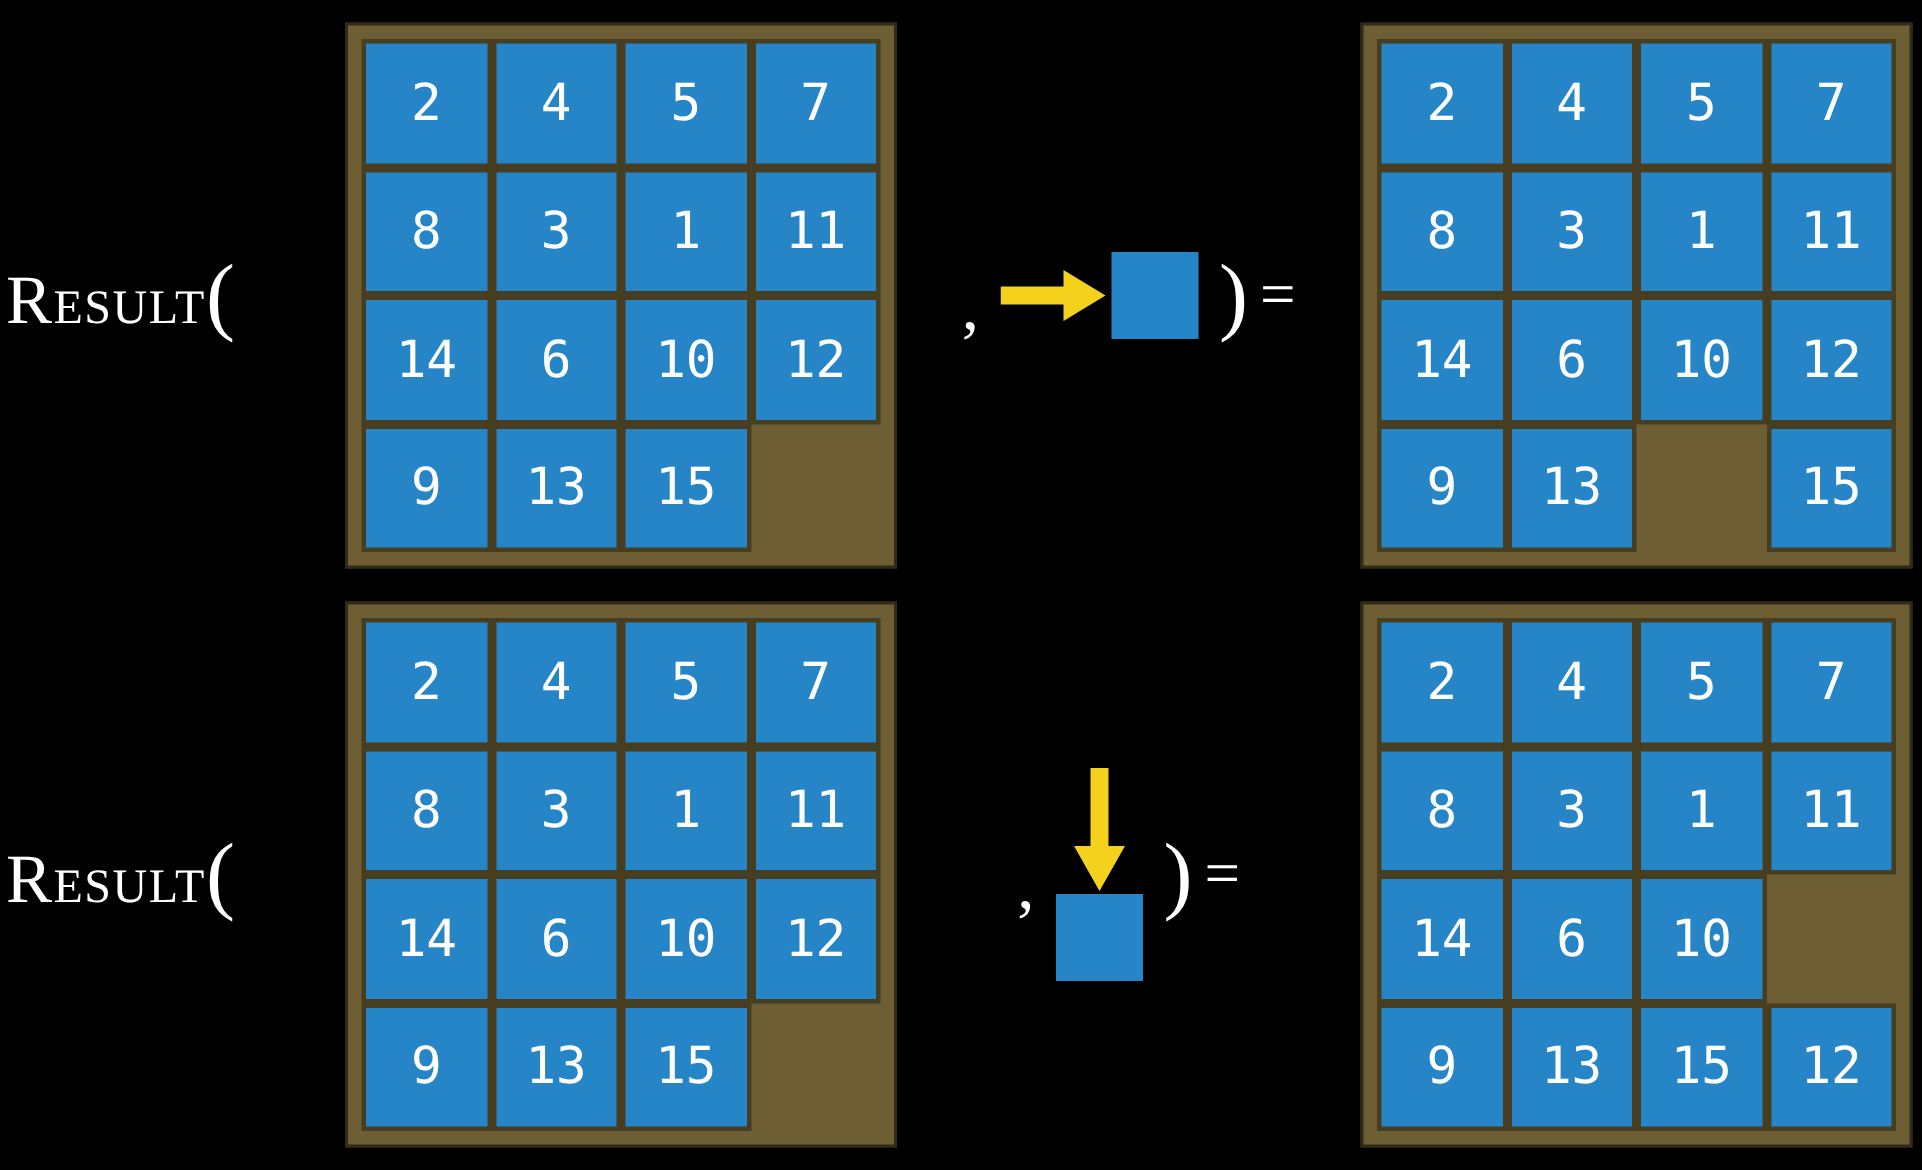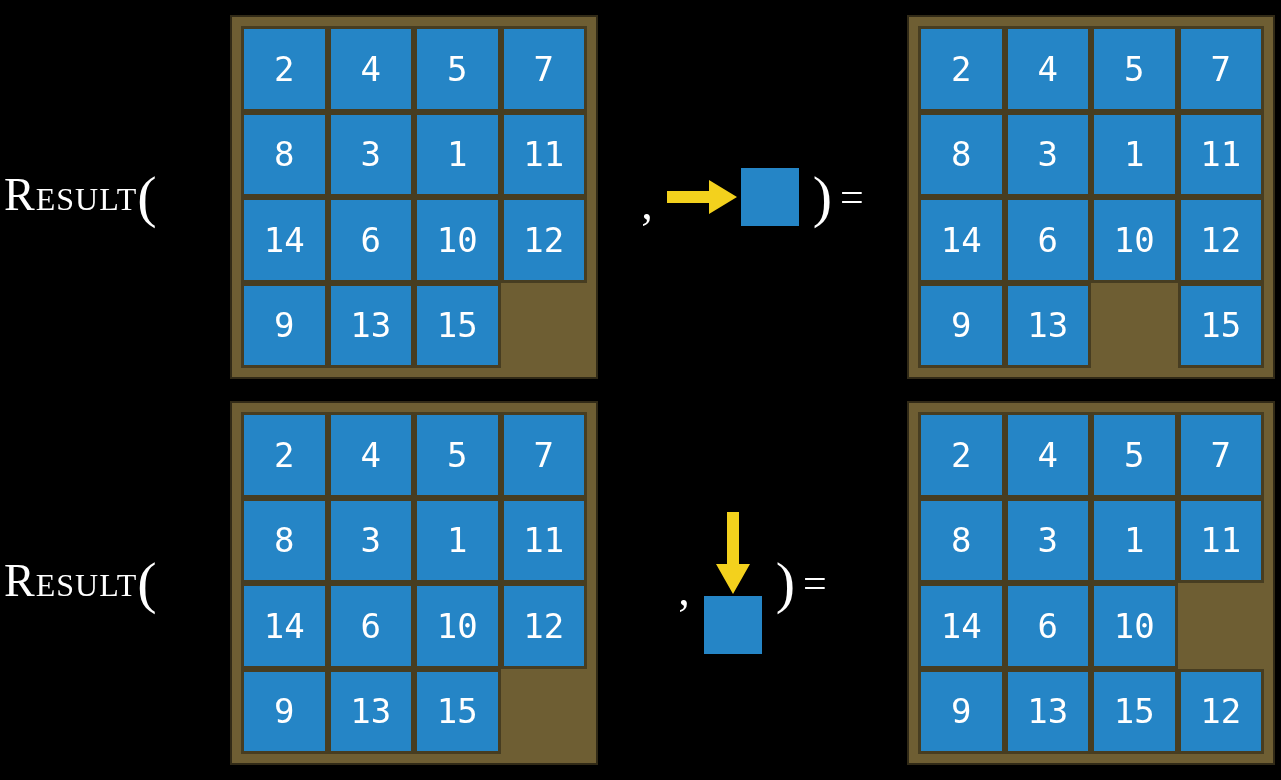--- a/index.html
+++ b/index.html
@@ -21,21 +21,21 @@
     width:1281px;height:780px;
     padding:14px 6px 14px 0;
     display:flex;flex-direction:column;justify-content:space-between;
   }
   .equation-row{
     display:flex;align-items:center;
     height:366px;
   }
   .func-label{
     width:230px;min-width:230px;
-    display:flex;align-items:flex-start;justify-content:flex-start;
+    display:flex;align-items:flex-end;justify-content:flex-start;
     padding-left:4px;
     white-space:nowrap;
   }
   .sc{
     font-variant:small-caps;
     font-size:46px;
     letter-spacing:1px;
     color:var(--label-text);
   }
   .paren{

